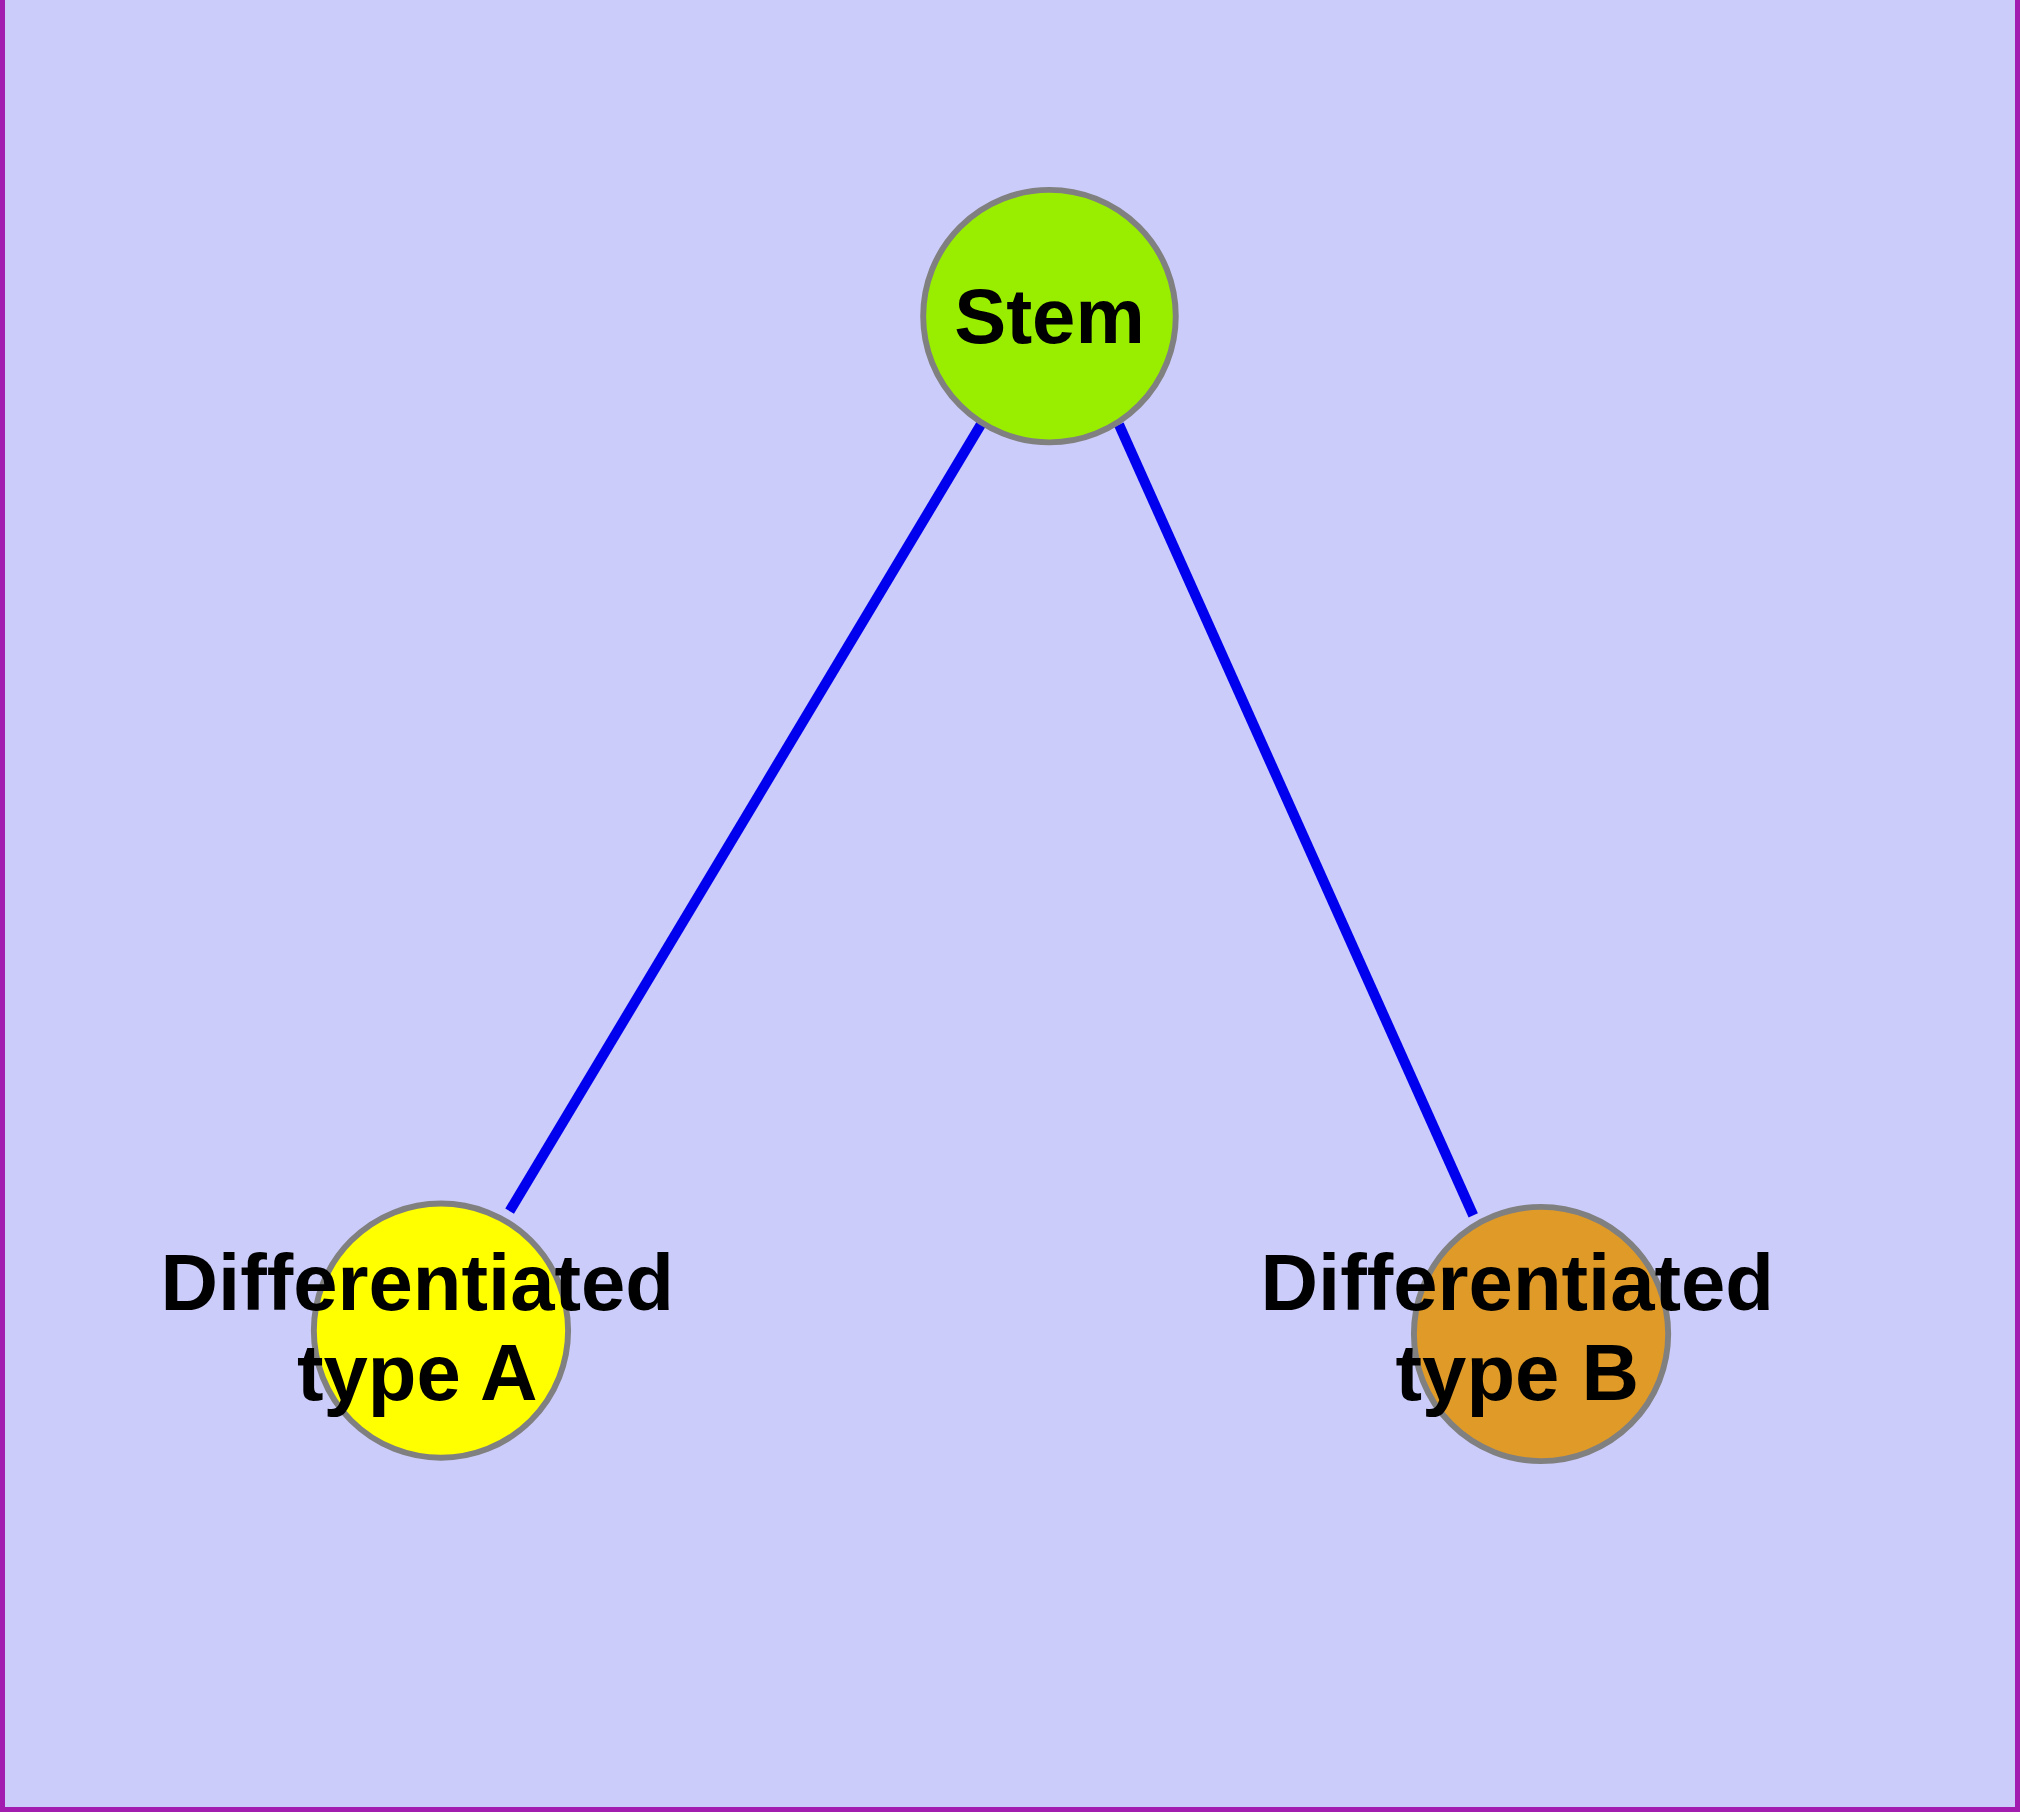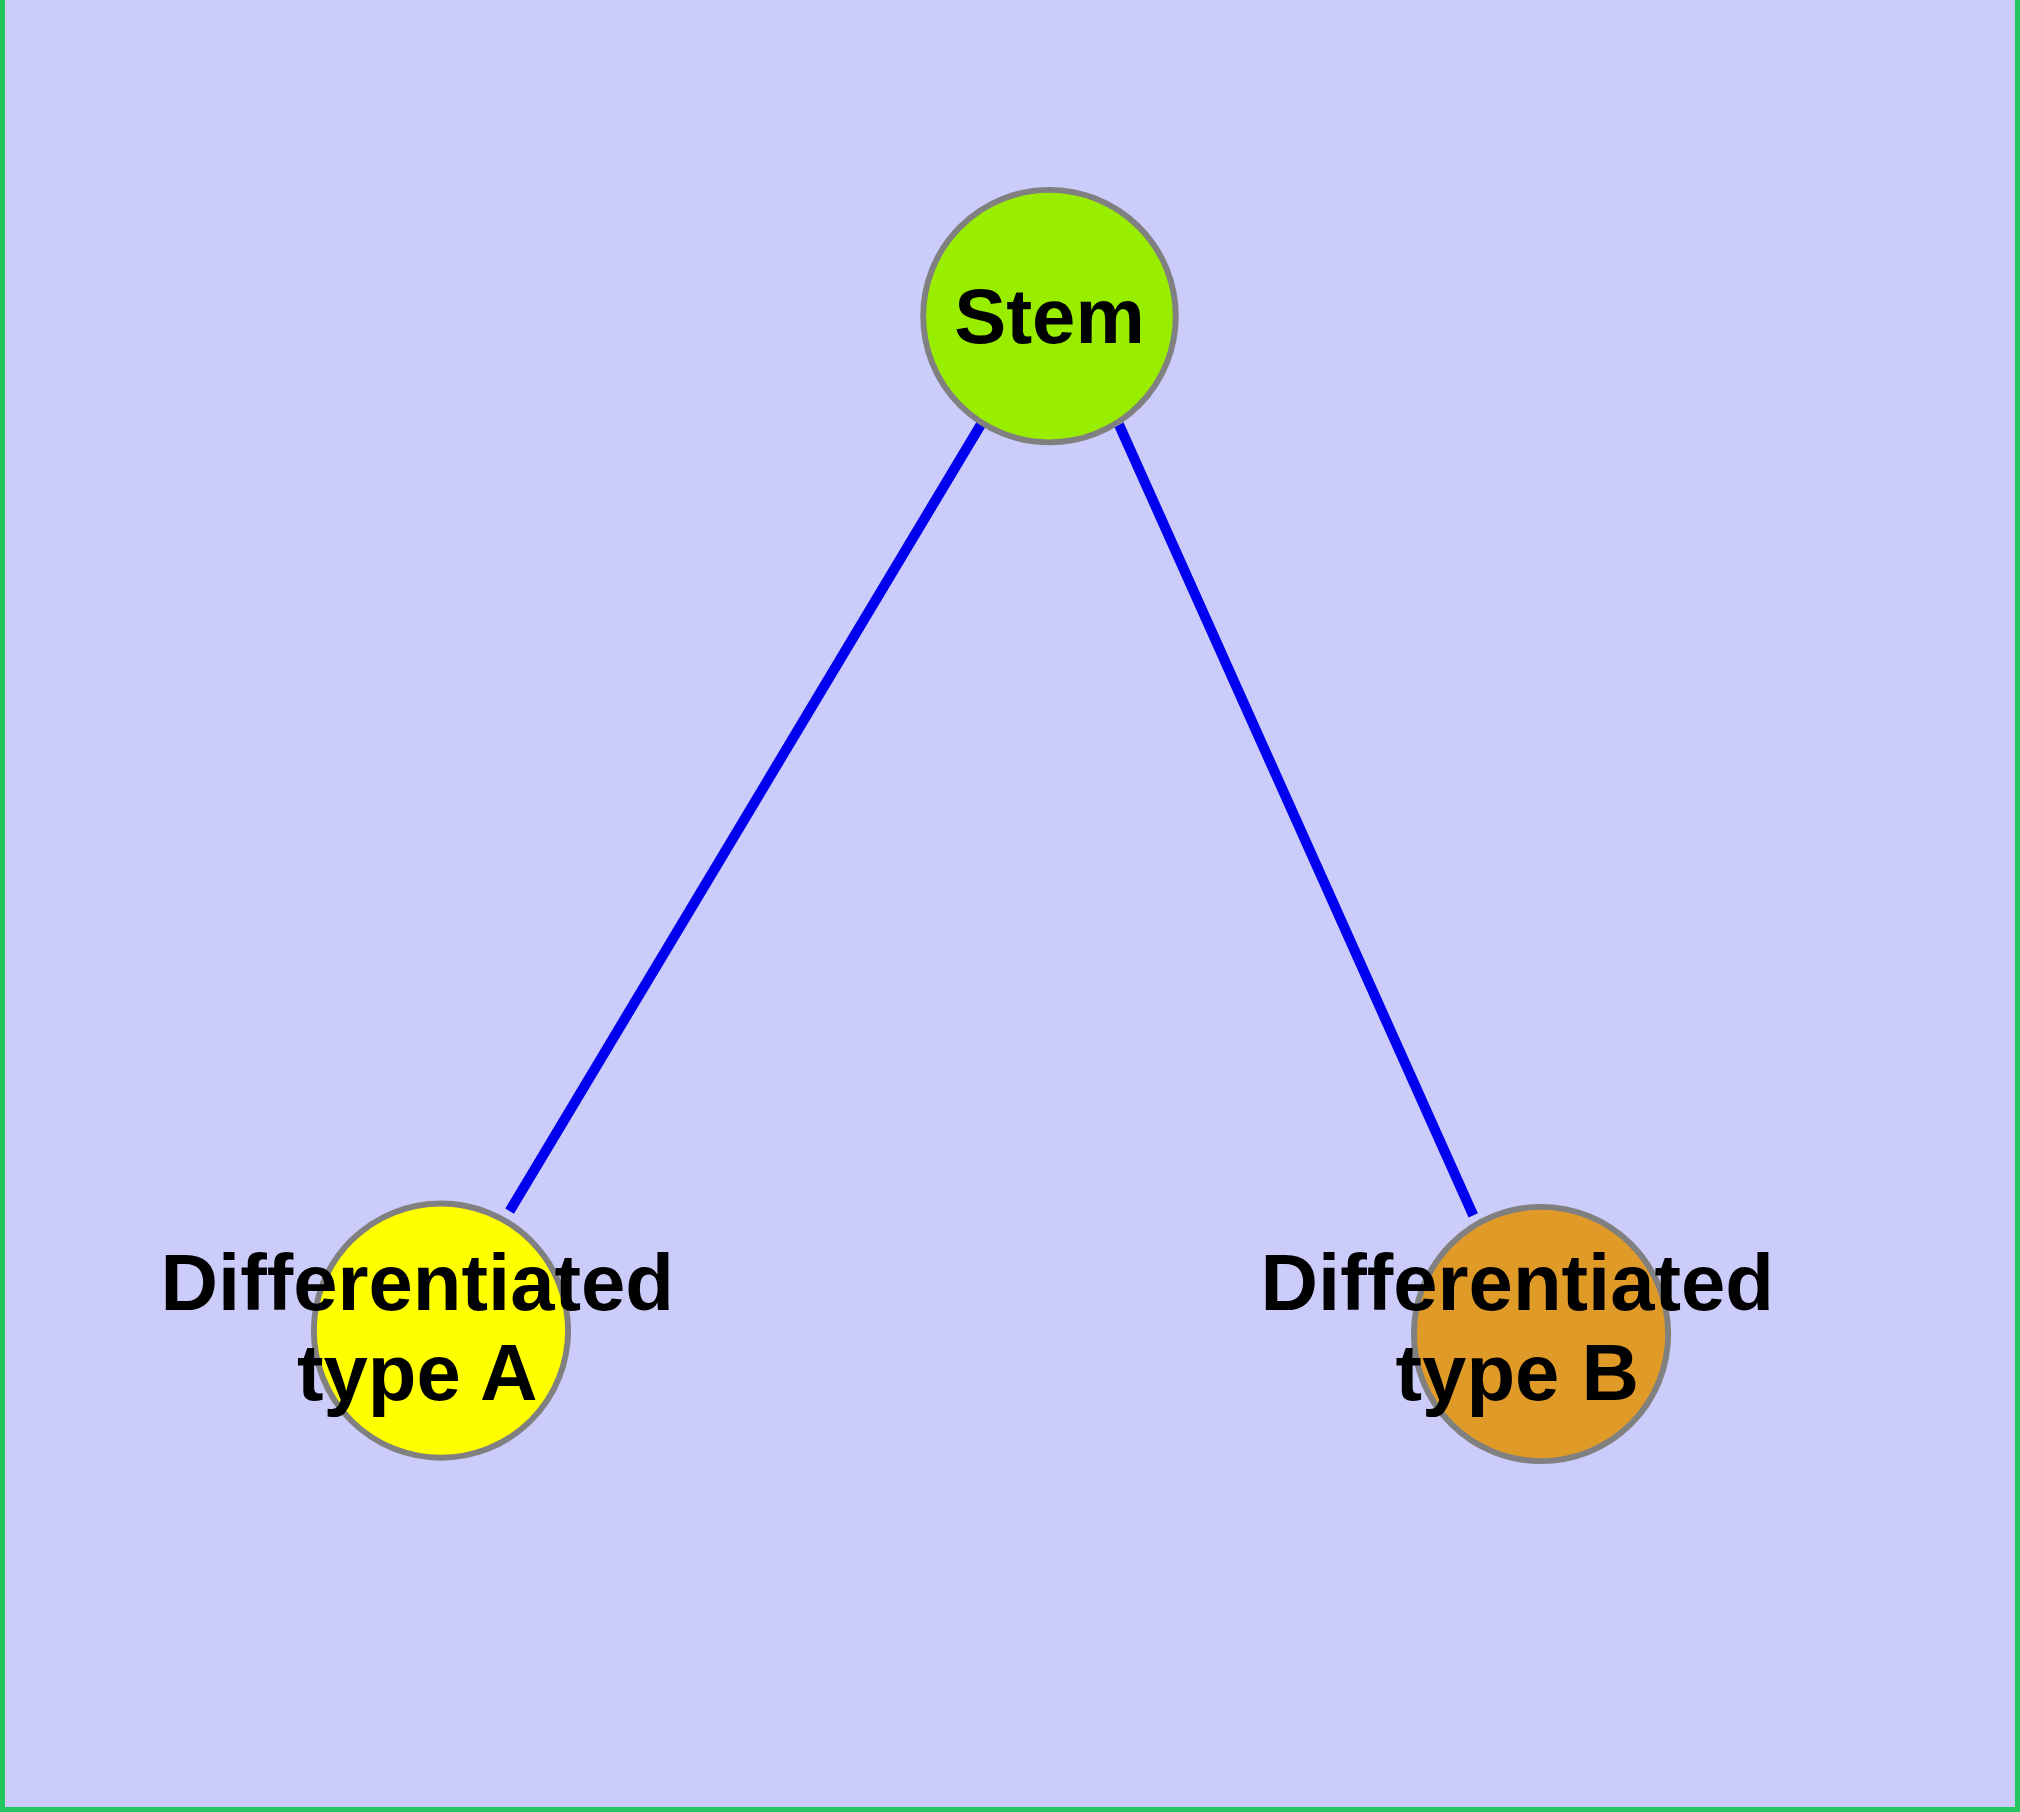--- a/index.html
+++ b/index.html
@@ -10,21 +10,21 @@
   body {
     width: 2021px;
     height: 1812px;
     overflow: hidden;
     font-family: "Liberation Sans", sans-serif;
   }
   #canvas {
     position: relative;
     width: 2021px;
     height: 1812px;
-    background: #22c55e;
+    background: #a21caf;
     box-sizing: border-box;
   }
   #plot-bg {
     position: absolute;
     left: 5.1px;
     top: 0px;
     width: 2010px;
     height: 1807px;
     background: #ccccfa;
   }

